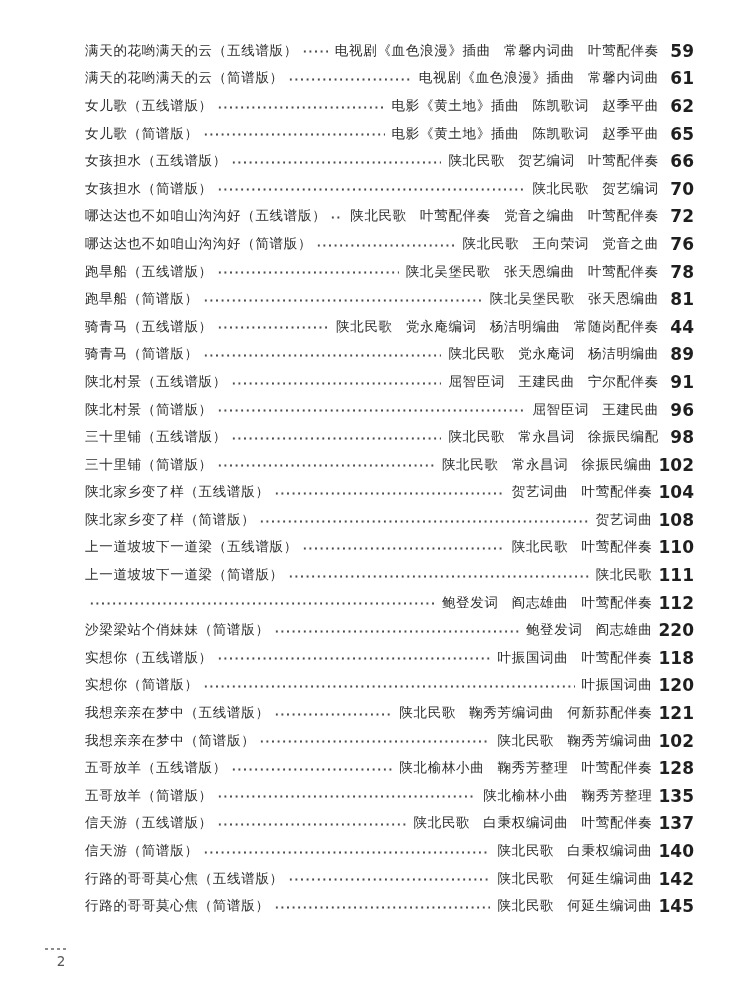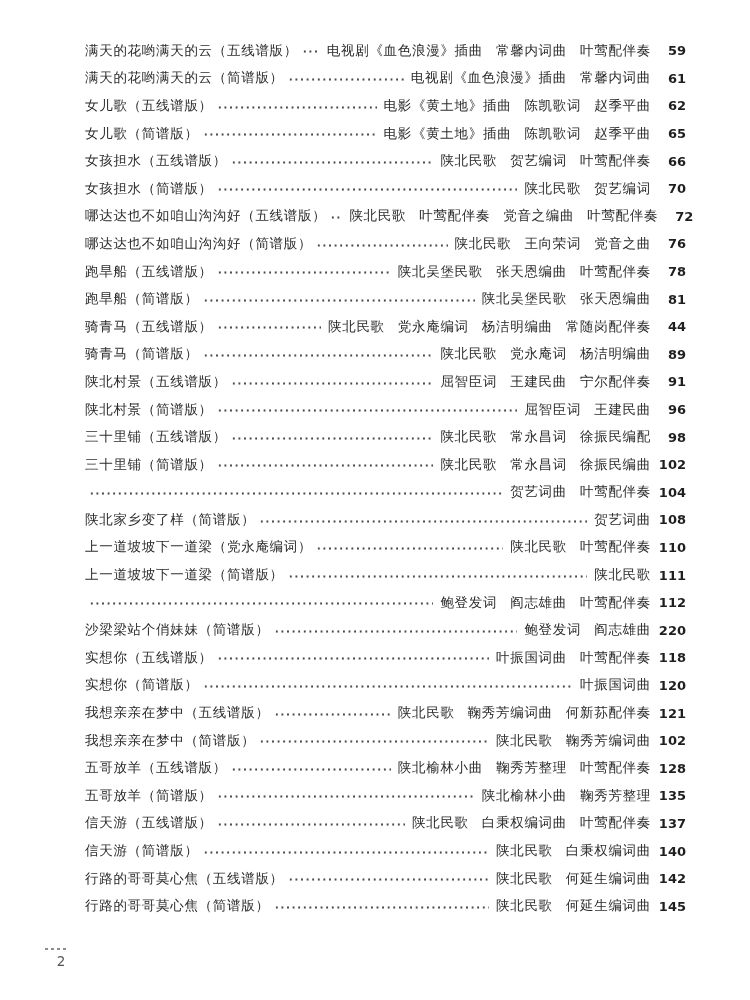--- a/index.html
+++ b/index.html
@@ -6,41 +6,41 @@
   body{
     width:750px;height:1000px;
     font-family:"DejaVu Serif","Liberation Serif",serif;
     color:#2b2b2b;
   }
   .page{
     position:relative;width:750px;height:1000px;
     background:#ffffff;overflow:hidden;
   }
   .toc{
-    position:absolute;left:85px;right:64px;top:37px;
+    position:absolute;left:85px;right:56px;top:37px;
   }
   .row{
     display:flex;align-items:center;
     height:27.6px;
     font-size:13.5px;
     letter-spacing:0.7px;
     white-space:nowrap;
   }
   .title{flex:0 0 auto;}
   .leader{
     flex:1 1 auto;min-width:12px;height:100%;
     margin:0 7px 0 4px;
     background:radial-gradient(circle,#4a4a4a 0.9px,transparent 1.35px) repeat-x 0 55%/5.6px 5px;
   }
   .credits{flex:0 0 auto;display:flex;margin-right:6px;}
   .credit + .credit{margin-left:13px;}
   .pnum{
     flex:0 0 29px;text-align:right;
     font-family:"DejaVu Sans","Liberation Sans",sans-serif;
-    font-size:13px;font-weight:bold;letter-spacing:0;
+    font-size:17px;font-weight:bold;letter-spacing:0;
     color:#1f1f1f;
   }
   .folio{
     position:absolute;left:44px;top:948px;width:26px;
     display:flex;flex-direction:column;align-items:center;
   }
   .folio-dashes{
     width:24px;height:2px;margin-bottom:3px;
     background:repeating-linear-gradient(90deg,#8d8d8d 0 3px,transparent 3px 6px);
   }
@@ -207,37 +207,38 @@
         <span class="title">三十里铺（简谱版）</span>
         <span class="leader"></span>
         <span class="credits">
           <span class="credit">陕北民歌</span>
           <span class="credit">常永昌词</span>
           <span class="credit">徐振民编曲</span>
         </span>
         <span class="pnum">102</span>
       </div>
       <div class="row">
+        <span class="title">陕北家乡变了样（五线谱版）</span>
         <span class="leader"></span>
         <span class="credits">
           <span class="credit">贺艺词曲</span>
           <span class="credit">叶莺配伴奏</span>
         </span>
         <span class="pnum">104</span>
       </div>
       <div class="row">
         <span class="title">陕北家乡变了样（简谱版）</span>
         <span class="leader"></span>
         <span class="credits">
           <span class="credit">贺艺词曲</span>
         </span>
         <span class="pnum">108</span>
       </div>
       <div class="row">
-        <span class="title">上一道坡坡下一道梁（党永庵编词）</span>
+        <span class="title">上一道坡坡下一道梁（五线谱版）</span>
         <span class="leader"></span>
         <span class="credits">
           <span class="credit">陕北民歌</span>
           <span class="credit">叶莺配伴奏</span>
         </span>
         <span class="pnum">110</span>
       </div>
       <div class="row">
         <span class="title">上一道坡坡下一道梁（简谱版）</span>
         <span class="leader"></span>

